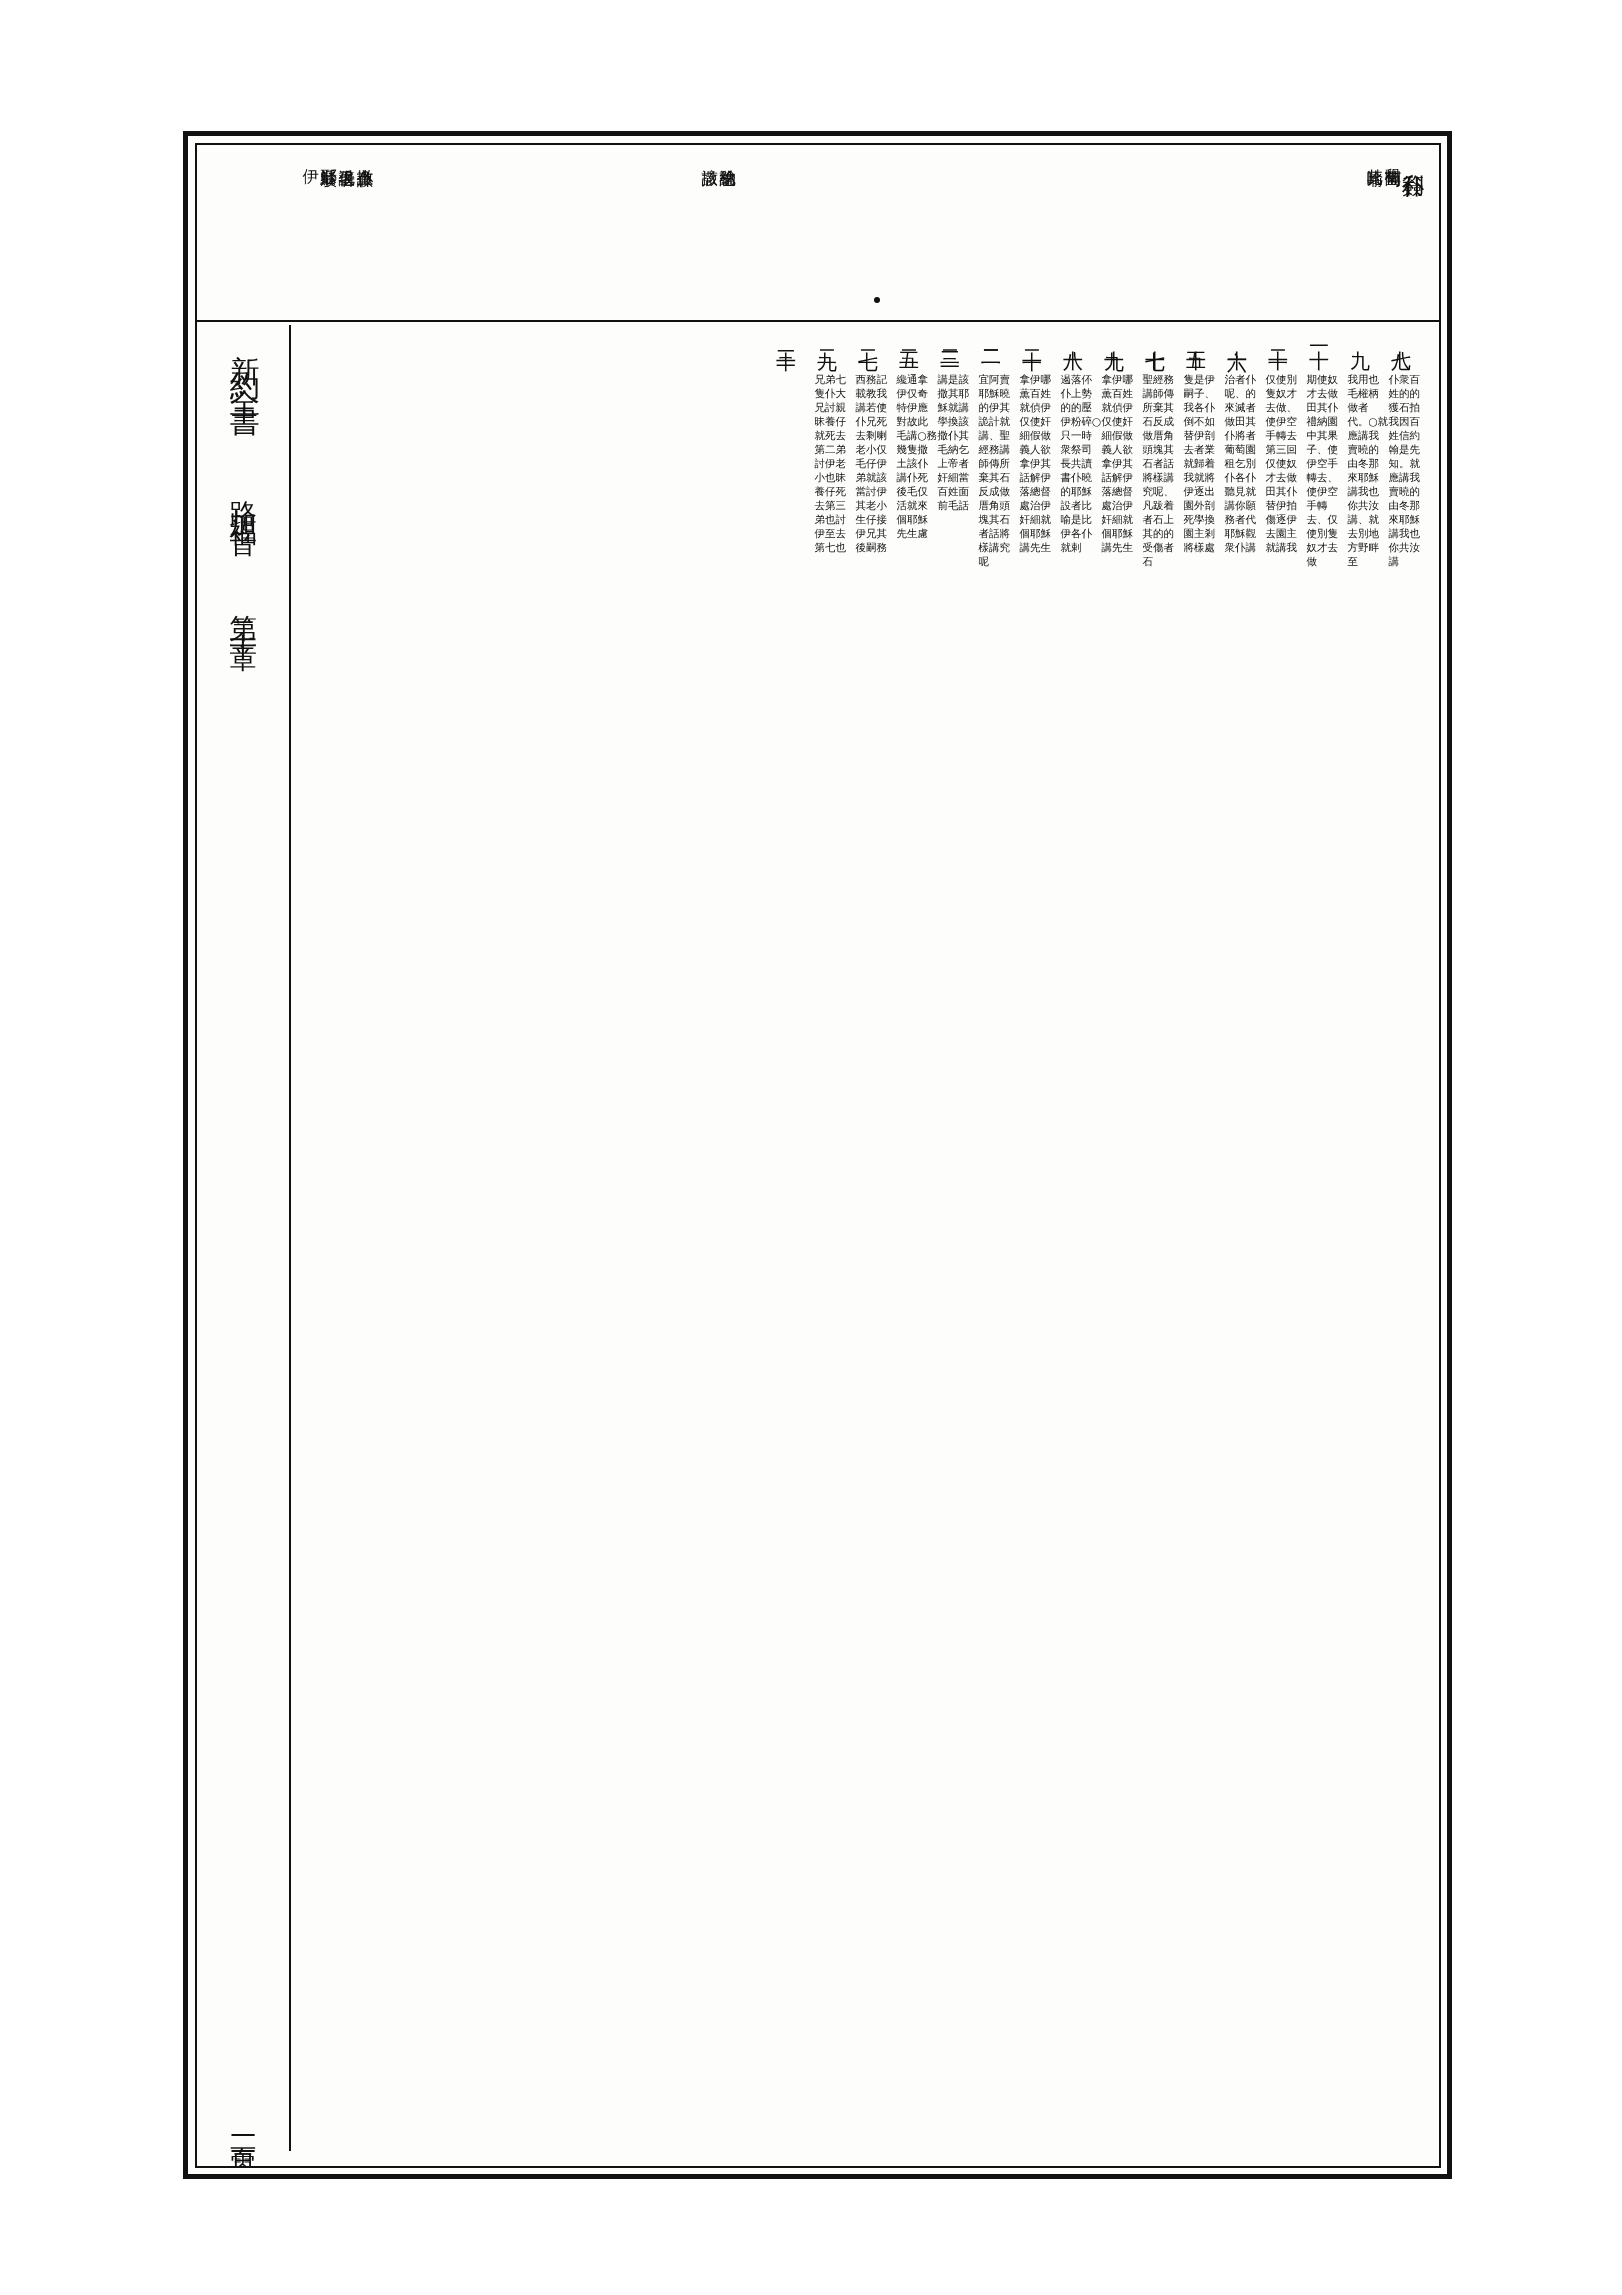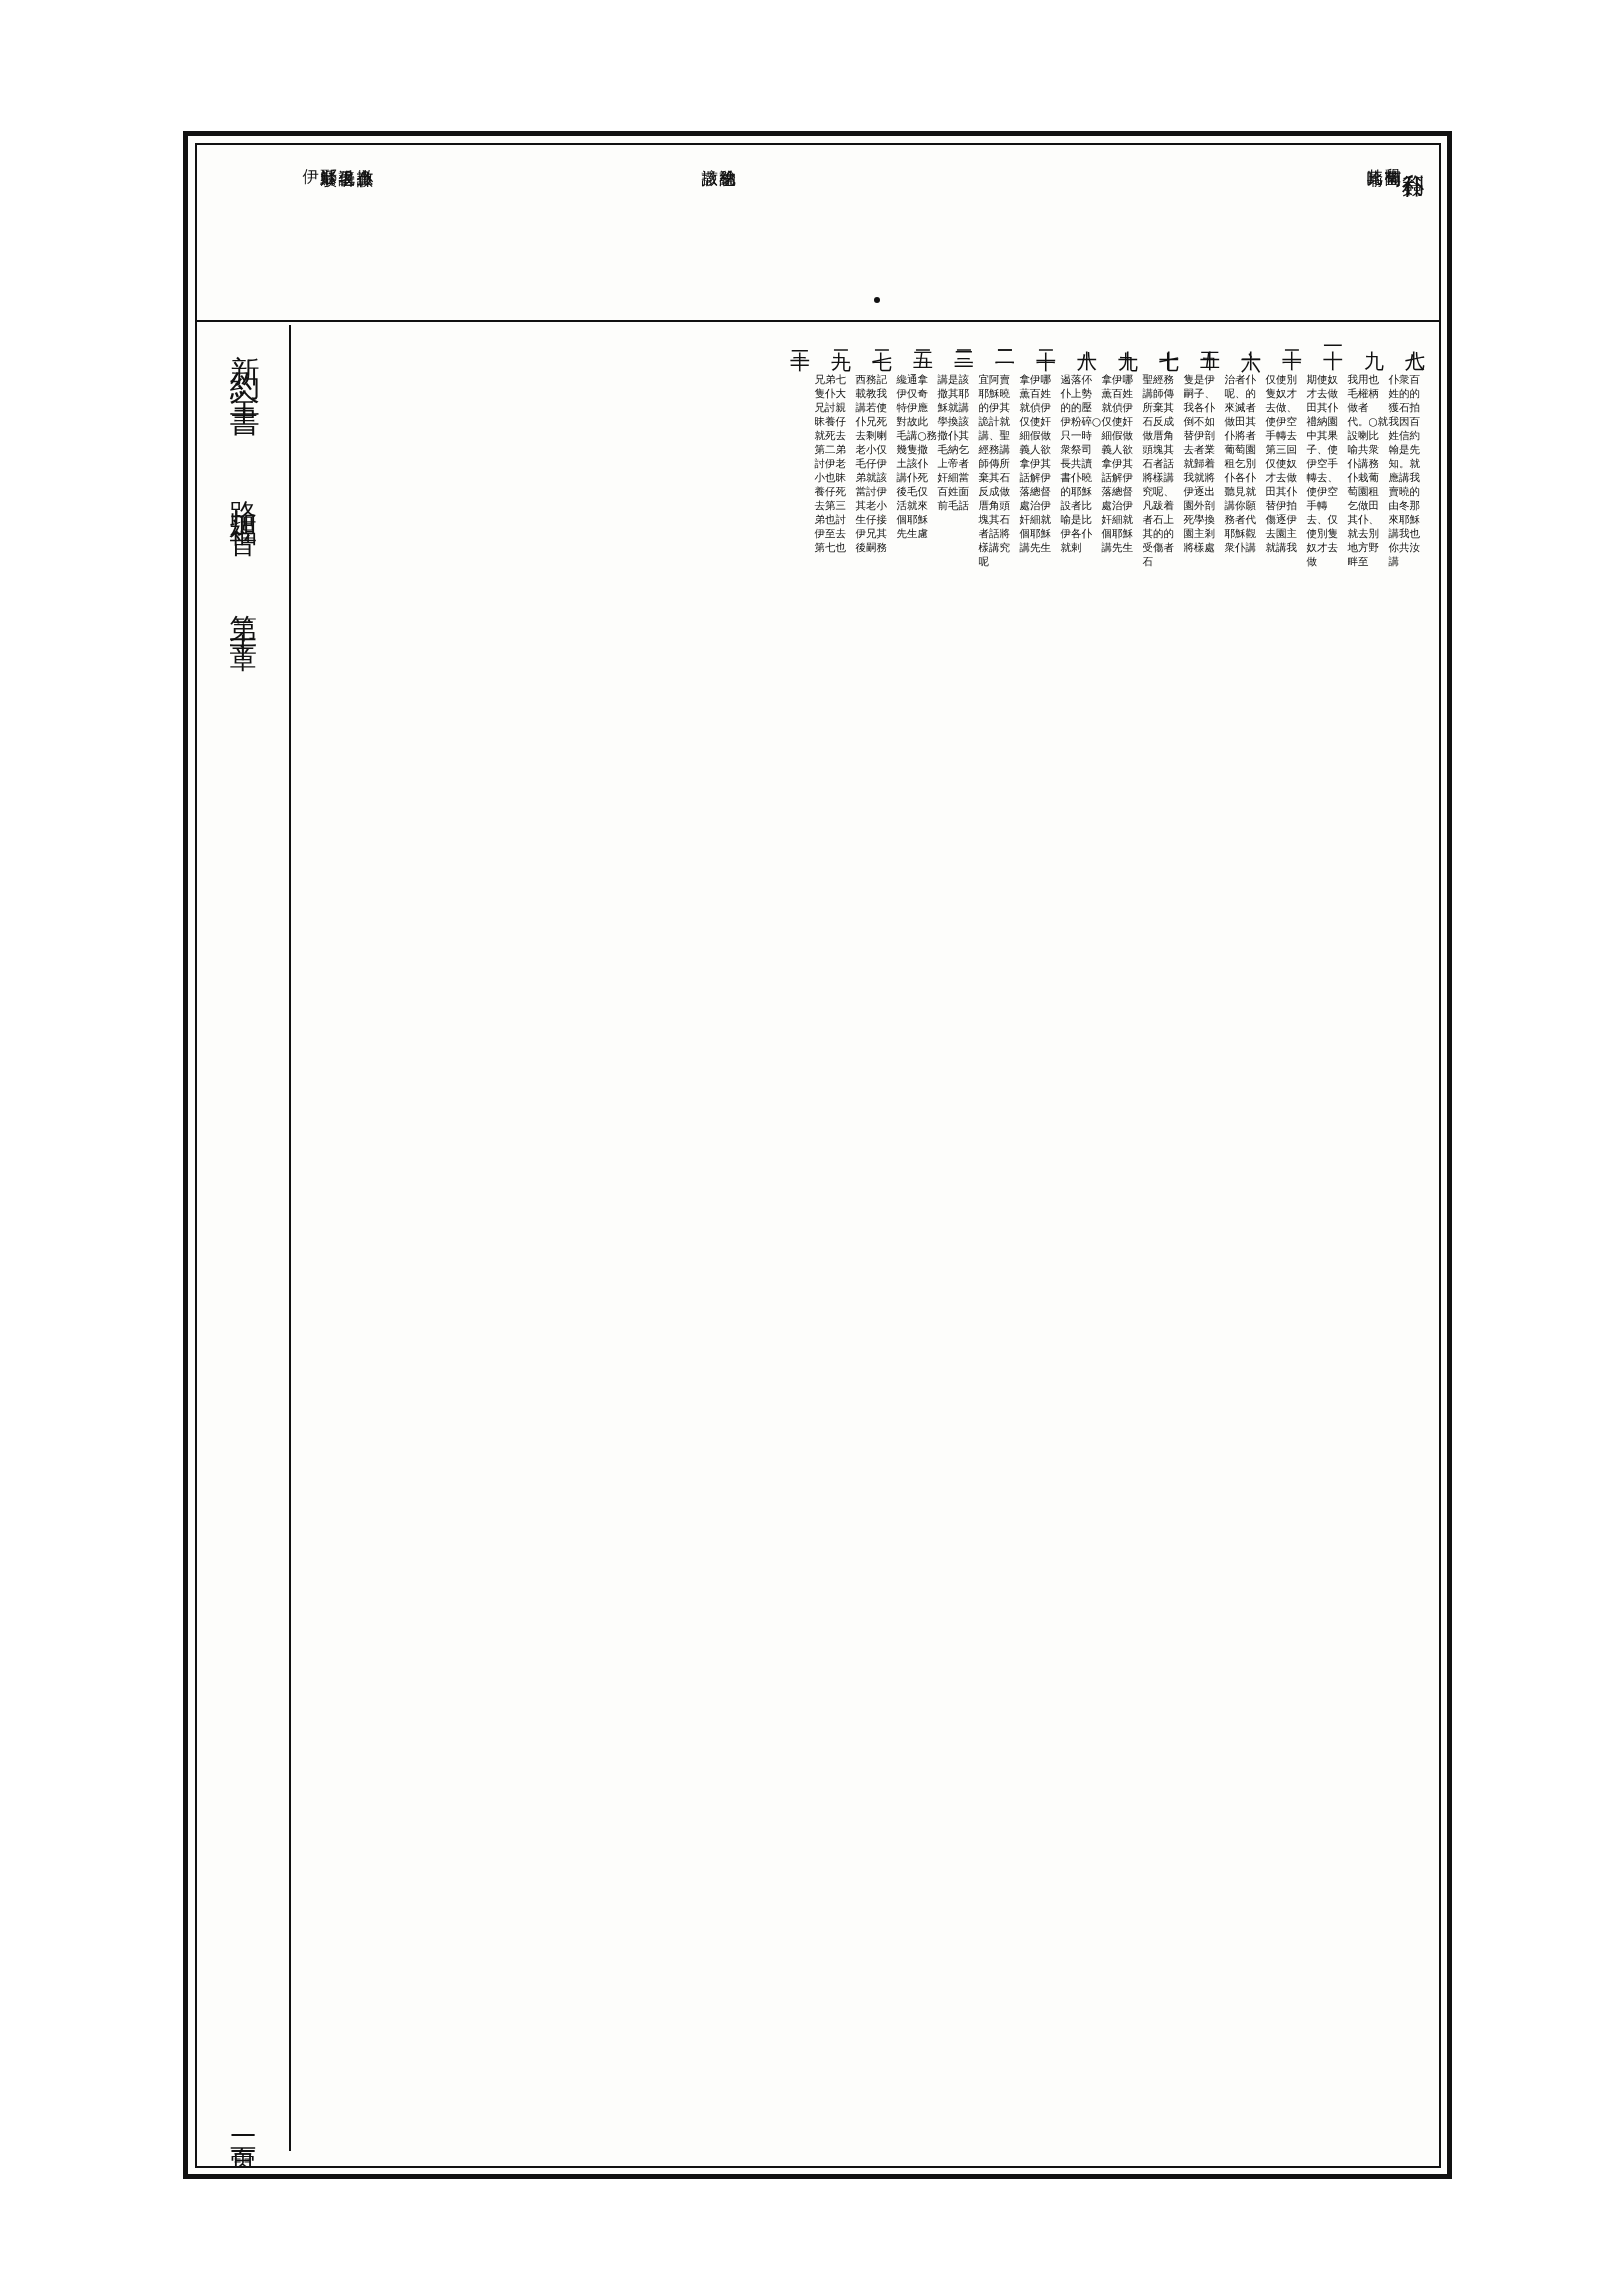--- a/index.html
+++ b/index.html
@@ -120,21 +120,21 @@
     bottom: 2.6px;
     display: flex;
     flex-direction: row-reverse;
     align-items: flex-start;
     padding: 9.2px 6.5px 6.5px 3.9px;
     box-sizing: border-box;
   }
   .colwrap {
     display: flex;
     flex-direction: column;
-    align-items: flex-end;
+    align-items: flex-start;
     height: 100%;
     width: 41px;
   }
   .numtop {
     height: 34px;
     font-size: 20px;
     writing-mode: vertical-rl;
     text-orientation: upright;
     letter-spacing: 0.7px;
     white-space: nowrap;
@@ -188,21 +188,21 @@
     <div class="spine-div"></div>
 
     <div class="body-area">
 
       <div class="colwrap">
         <span class="numtop">七八</span>
         <span class="vtext">仆衆百姓的的獲石拍我因百姓信約翰是先知。就應講我賣曉的由冬那來耶穌講我也你共汝講</span>
       </div>
       <div class="colwrap">
         <span class="numtop">九</span>
-        <span class="vtext">我用也毛權柄做者代。○就設喇比喻共衆仆講務仆栽葡萄園租乞做田其仆、就去別地方野畔至</span>
+        <span class="vtext">我用也毛權柄做者代。○就應講我賣曉的由冬那來耶穌講我也你共汝講、就去別地方野畔至</span>
       </div>
       <div class="colwrap">
         <span class="numtop">十一</span>
         <span class="vtext">期使奴才去做田其仆禮納園中其果子、使伊空手轉去、使伊空手轉去、仅使別隻奴才去做</span>
       </div>
       <div class="colwrap">
         <span class="numtop">十二</span>
         <span class="vtext">仅使別隻奴才去做、使伊空手轉去第三回仅使奴才去做田其仆替伊拍傷逐伊去園主就講我</span>
       </div>
       <div class="colwrap">

